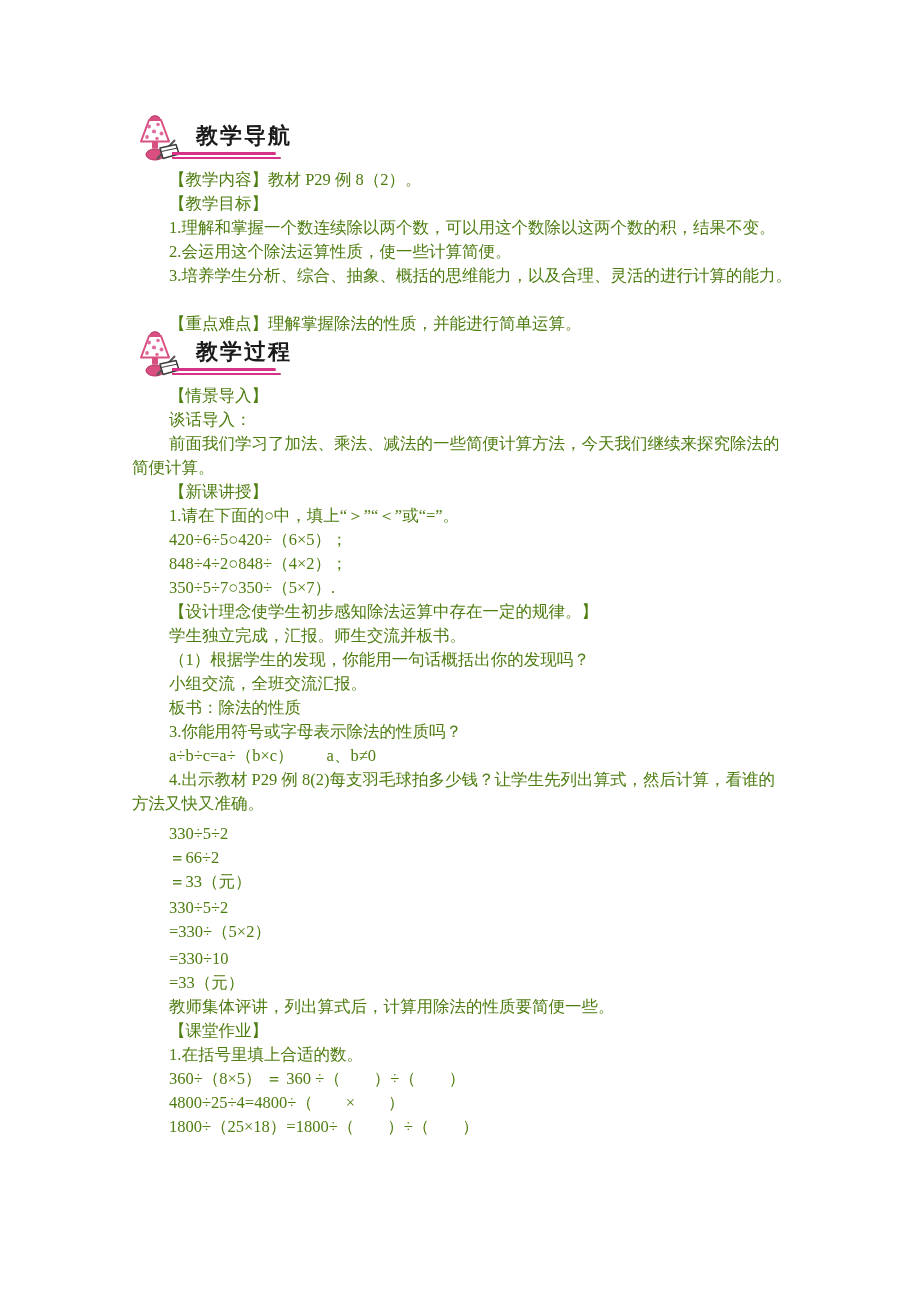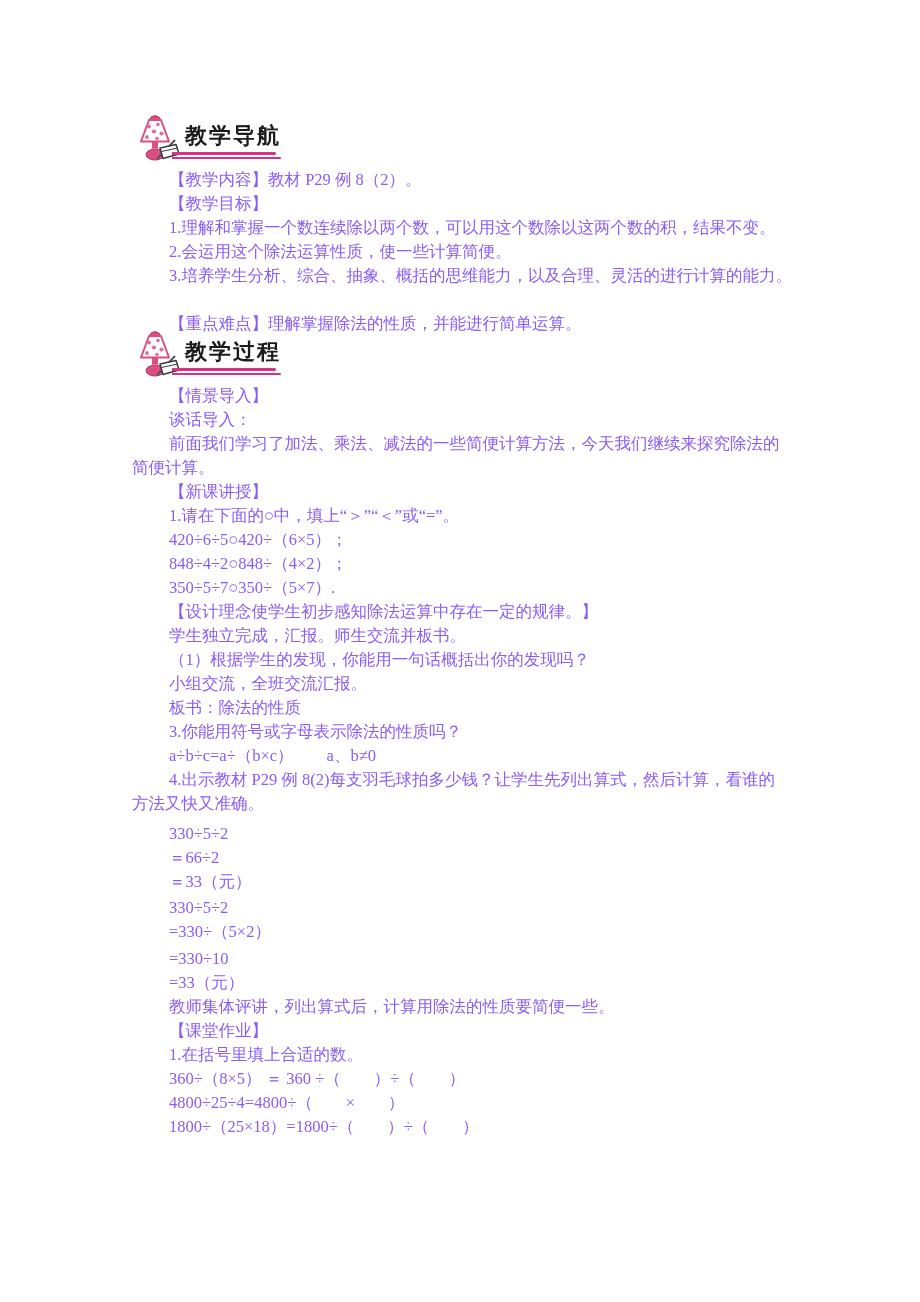--- a/index.html
+++ b/index.html
@@ -24,21 +24,21 @@
   .badge {
     position: relative;
     height: 50px;
     margin-bottom: 4px;
   }
   .badge.second {
     margin-top: -6px;
   }
   .badge-title {
     position: absolute;
-    left: 53px;
+    left: 64px;
     top: 7px;
     font-family: "Liberation Sans", "DejaVu Sans", sans-serif;
     font-size: 22px;
     font-weight: 900;
     letter-spacing: 2px;
     color: #1b1b1b;
   }
   .badge-underline {
     position: absolute;
     left: 40px;
@@ -61,21 +61,21 @@
   .lamp {
     position: absolute;
     left: 2px;
     top: 0px;
   }
   
   .line {
     margin: 0;
     font-size: 16.5px;
     line-height: 24px;
-    color: #8b5cf6;
+    color: #4d7c0f;
     white-space: pre;
   }
   .line.indent {
     text-indent: 37px;
   }
   .spacer {
     height: 24px;
   }
 </style>
 </head>

